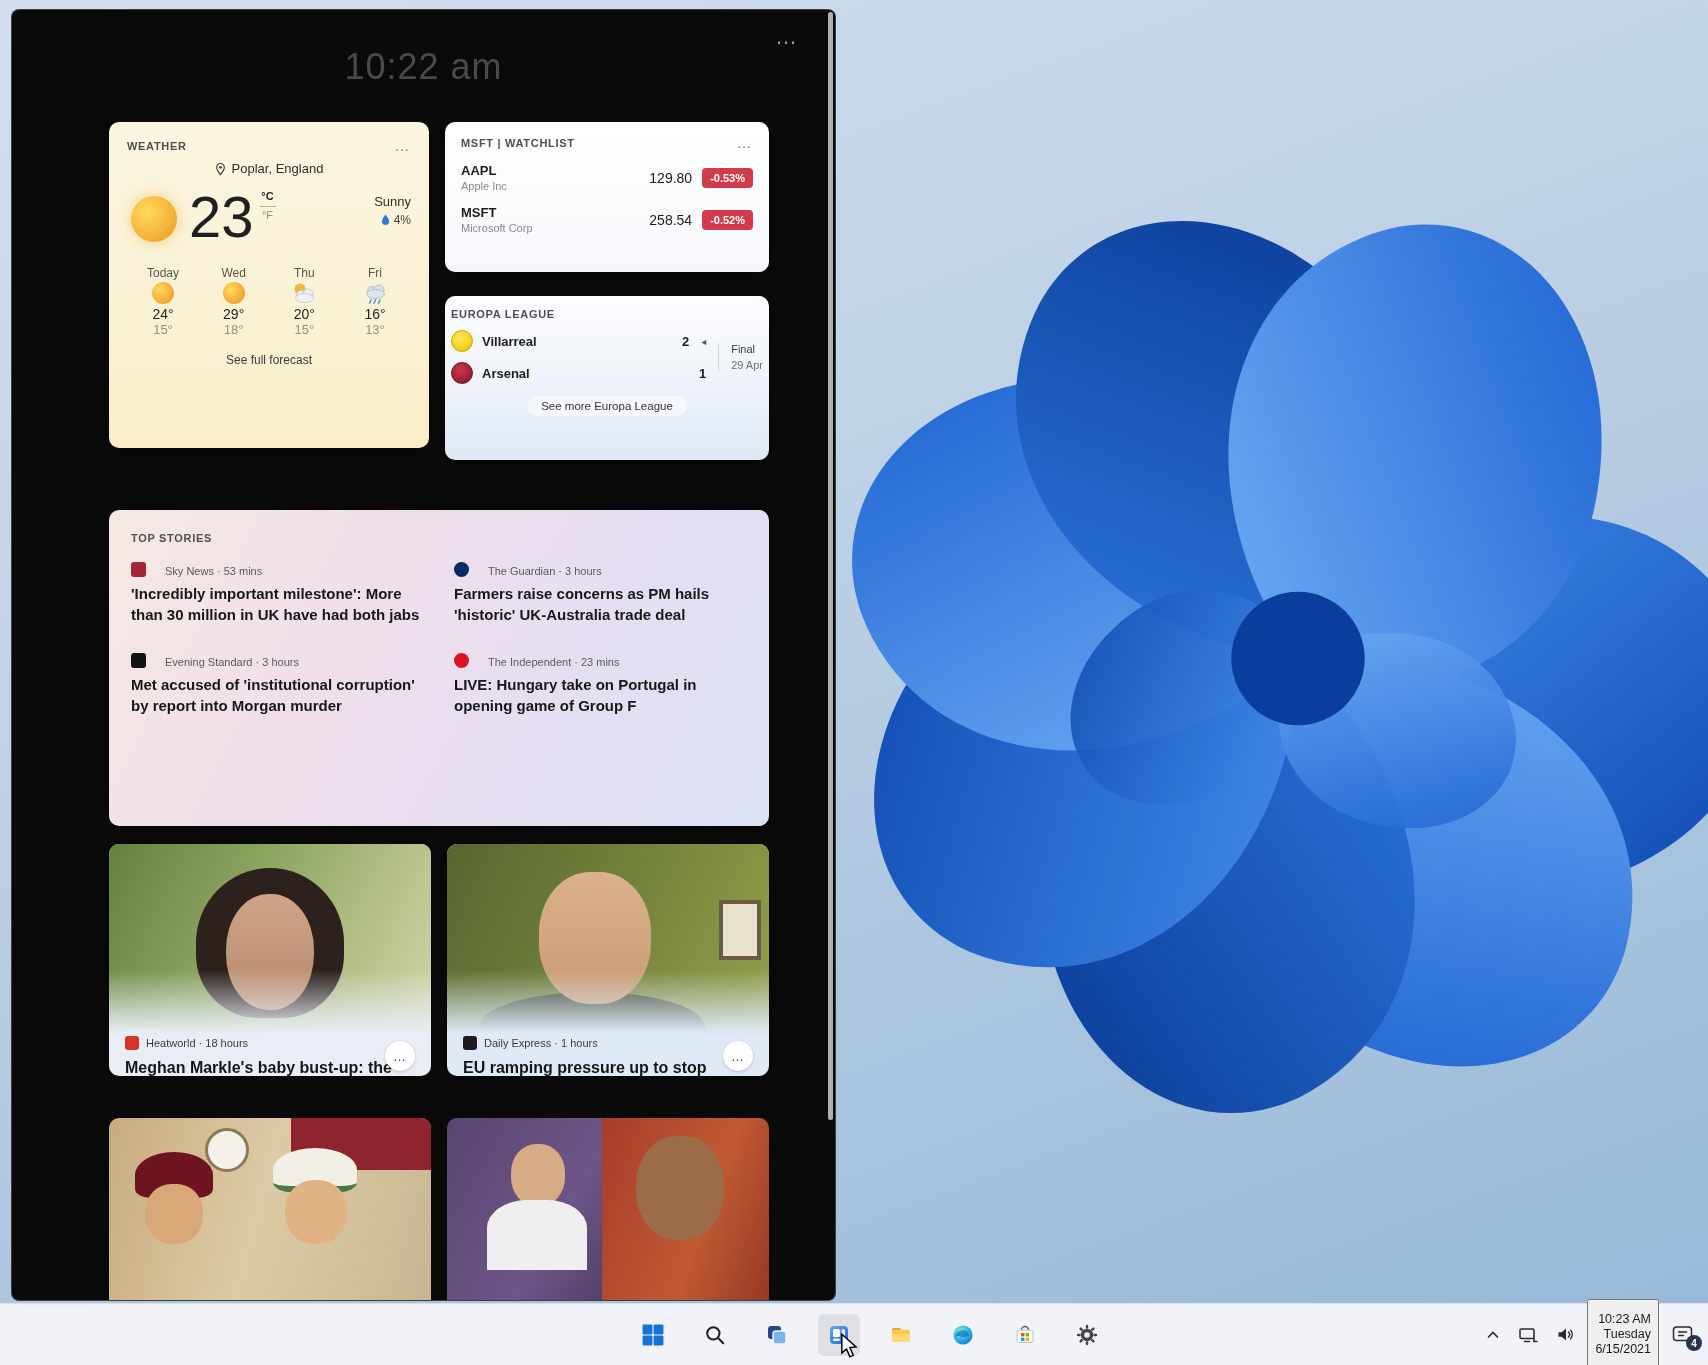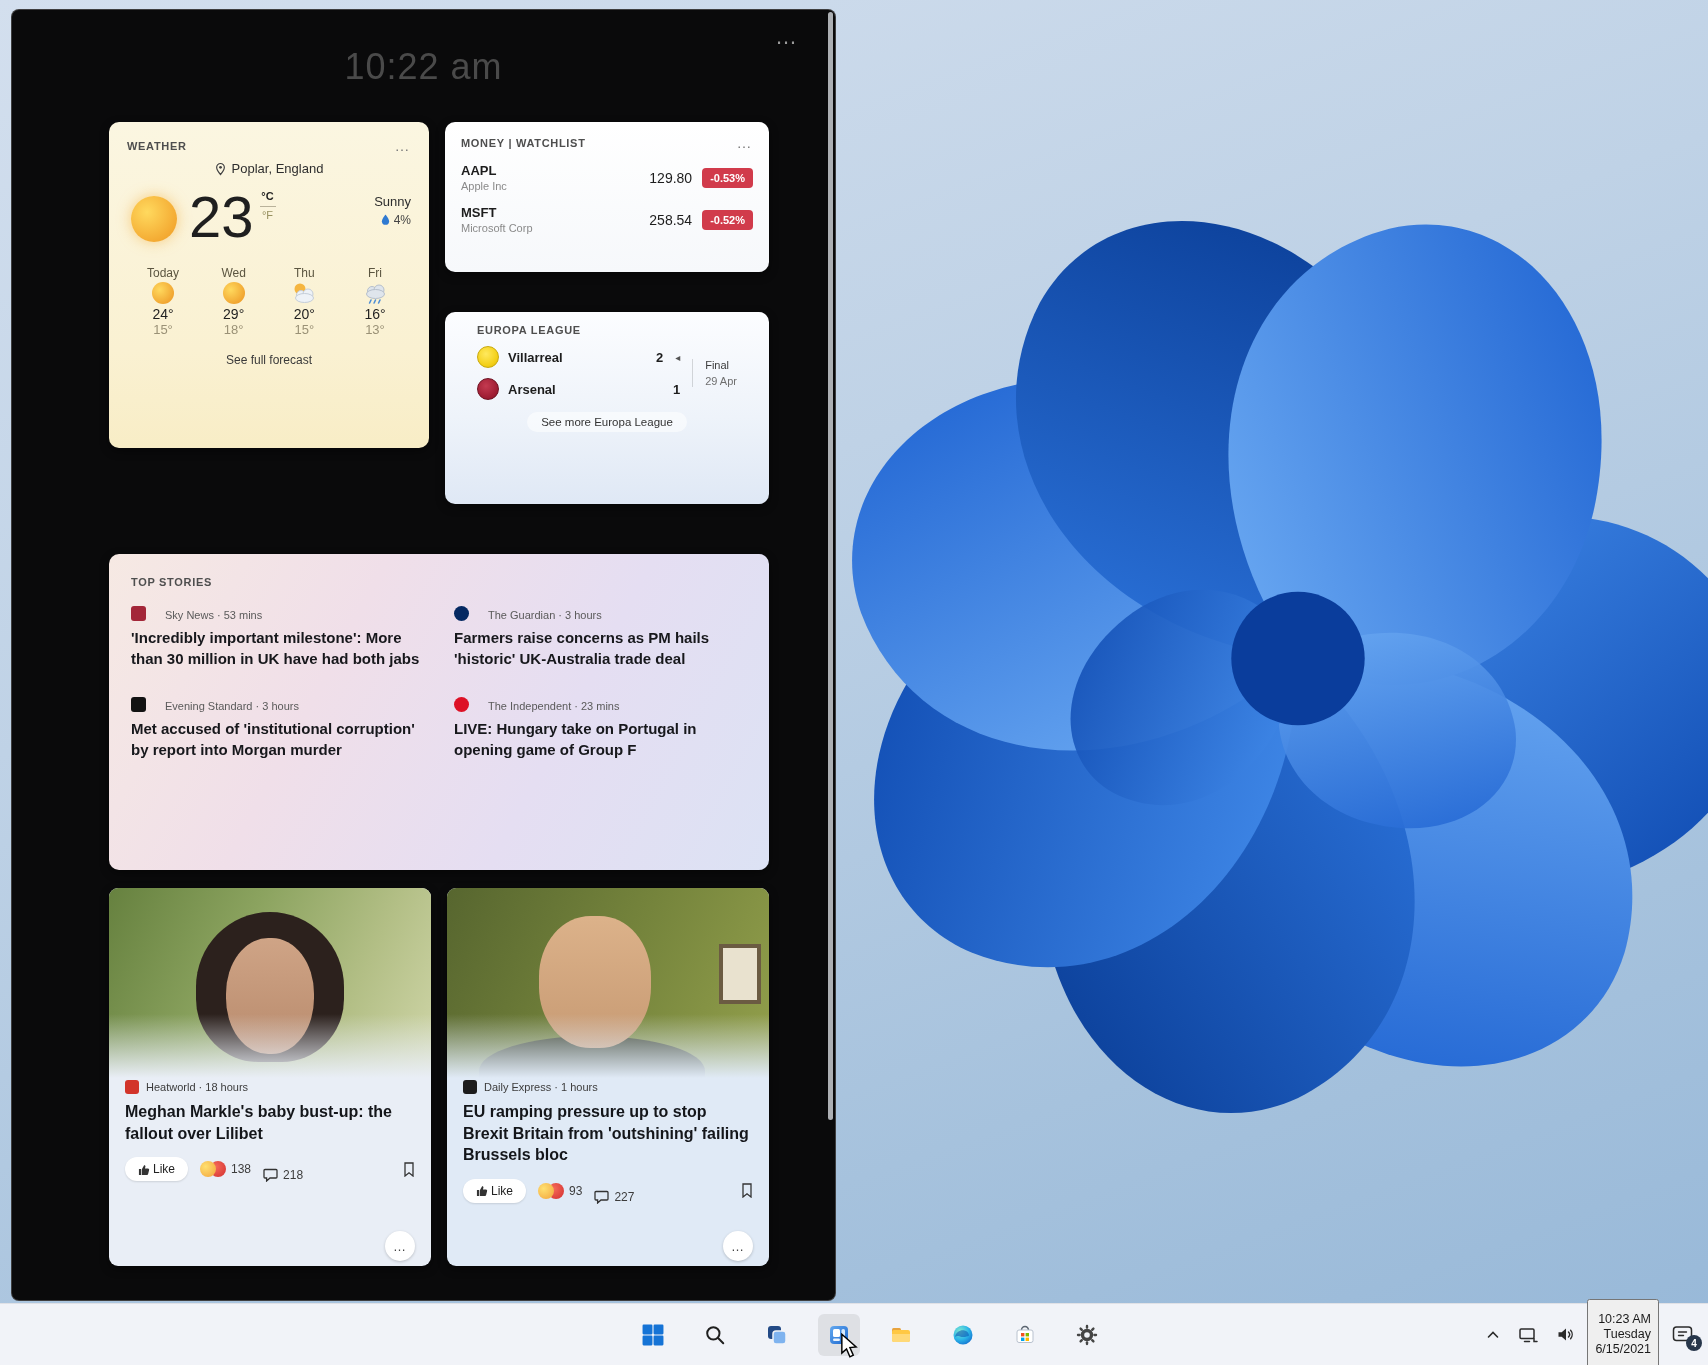--- a/index.html
+++ b/index.html
@@ -77,22 +77,22 @@
     background:linear-gradient(180deg,#ffffff 0%,#f6f8fb 100%); }
   .stock-row { display:flex; align-items:center; margin-top:13px; }
   .stock-names { display:flex; flex-direction:column; gap:2px; }
   .stock-symbol { font-size:13px; font-weight:700; color:#1d1d1d; }
   .stock-company { font-size:11px; color:#8a8a8a; }
   .stock-price { margin-left:auto; font-size:14px; color:#1d1d1d; }
   .stock-change { margin-left:10px; background:#d13b4b; color:#fff; font-size:11px;
     font-weight:700; padding:4px 8px; border-radius:4px; }
 
   
-  .sports-card { height:192px; padding:12px 32px;
-    background:linear-gradient(180deg,#fcfdff 0%,#eef3fa 55%,#dfe8f5 100%);margin-top:16px; }
+  .sports-card { height:164px; padding:12px 6px;
+    background:linear-gradient(180deg,#fcfdff 0%,#eef3fa 55%,#dfe8f5 100%); }
   .sp-body { display:flex; align-items:center; margin-top:10px; }
   .sp-teams { flex:1; display:flex; flex-direction:column; gap:10px; }
   .team-row { display:flex; align-items:center; gap:9px; }
   .crest { width:22px; height:22px; border-radius:50%; flex:none; }
   .crest-villarreal { background:radial-gradient(circle at 40% 35%,#ffe95e,#f3cf17 65%,#d8b40a);
     border:1px solid #c9a90c; }
   .crest-arsenal { background:radial-gradient(circle at 40% 35%,#c43a50,#9c1b31 70%,#7d1426);
     border:1px solid #6e1222; }
   .team-name { font-size:13px; font-weight:700; color:#1d1d1d; }
   .team-score { margin-left:auto; font-size:13px; font-weight:700; color:#1d1d1d; }
@@ -111,21 +111,21 @@
   .story-meta { display:flex; align-items:flex-end; gap:19px; font-size:11px; color:#5a5a5a; }
   .favicon { width:15px; height:15px; border-radius:50%; flex:none; }
   .story:nth-child(1) .favicon { background:#a32638; border-radius:3px; }
   .story:nth-child(2) .favicon { background:#052962; }
   .story:nth-child(3) .favicon { background:#121212; border-radius:3px; }
   .story:nth-child(4) .favicon { background:#dd1126; }
   .story-headline { margin-top:7px; font-size:15px; font-weight:700; line-height:1.38; color:#17181c; }
 
   
   .news-row { margin-top:18px; display:flex; gap:16px; }
-  .news-card { position:relative; width:322px; height:378px; cursor:pointer;border-radius:9px; }
+  .news-card { position:relative; width:322px; height:232px; cursor:pointer; }
   .news-card-a { background:#e9eef6; }
   .news-card-b { background:#e0eaf6; }
   .news-photo { position:relative; height:190px; overflow:hidden; }
   .photo-a { background:linear-gradient(115deg,#66813f 0%,#8ba35f 38%,#b3bf86 72%,#d0d6a9 100%); }
   .photo-b { background:linear-gradient(115deg,#57662f 0%,#75843c 52%,#93a04c 100%); }
   .pA-hair { position:absolute; left:50%; top:24px; transform:translateX(-50%); width:148px; height:150px;
     border-radius:50% 50% 42% 42%; background:#2c211d; }
   .pA-face { position:absolute; left:50%; top:50px; transform:translateX(-50%); width:88px; height:116px;
     border-radius:48%; background:linear-gradient(#cfa486,#b88a6c); }
   .pB-face { position:absolute; left:46%; top:28px; transform:translateX(-50%); width:112px; height:132px;
@@ -348,21 +348,21 @@
               <span class="fc-low">13°</span>
             </div>
           </div>
           <button class="wx-link">See full forecast</button>
         </article>
 
         <div class="right-col">
 
           <article class="card money-card">
             <div class="card-head">
-              <span class="card-title">MONEY | WATCHLIST</span>
+              <span class="card-title">MSFT | WATCHLIST</span>
               <button class="card-more">…</button>
             </div>
             <div class="stock-row">
               <div class="stock-names">
                 <span class="stock-symbol">AAPL</span>
                 <span class="stock-company">Apple Inc</span>
               </div>
               <span class="stock-price">129.80</span>
               <span class="stock-change">-0.53%</span>
             </div>

